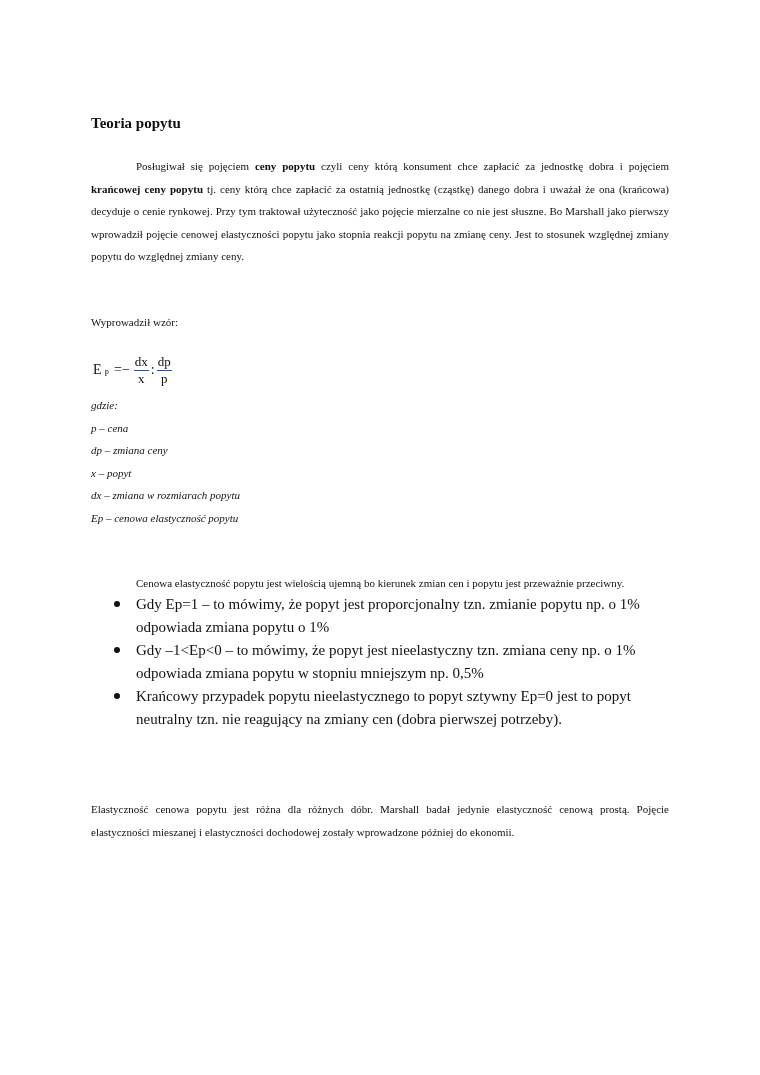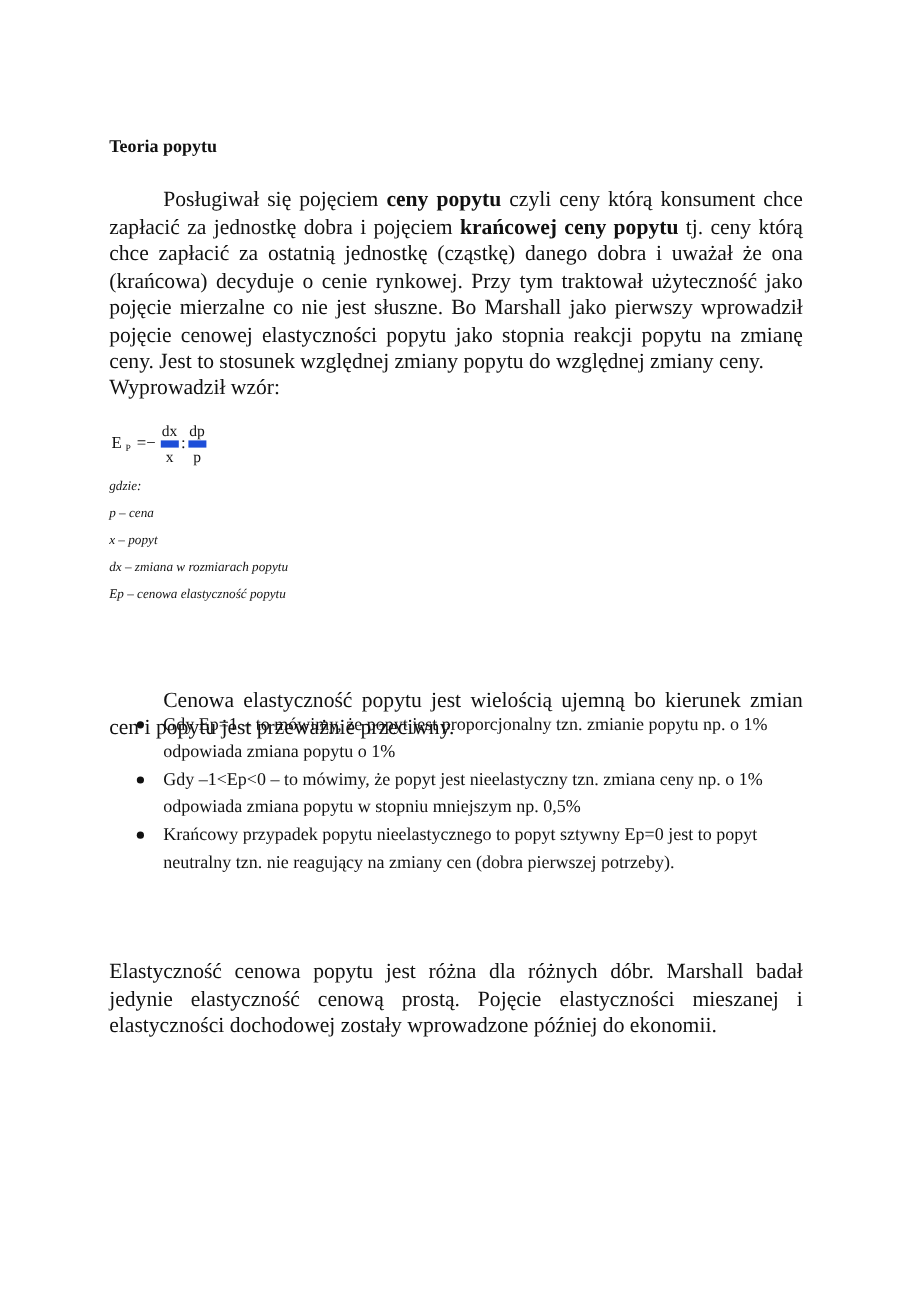--- a/index.html
+++ b/index.html
@@ -7,33 +7,33 @@
     width: 760px; height: 1075px; position: relative; overflow: hidden;
     font-family: "Liberation Serif", serif; color: #111;
   }
   .page { position: absolute; left: 91px; top: 0; width: 578px; }
   .title {
     position: absolute; top: 114px; left: 0;
     font-weight: bold; font-size: 15px; line-height: 18px; text-align: right;
   }
   .para {
     position: absolute; left: 0; width: 578px;
-    font-size: 18px; line-height: 22.5px; text-align: justify;
+    font-size: 11px; line-height: 22.5px; text-align: justify;
   }
   .indent { text-indent: 45px; }
   .formula {
     position: absolute; top: 352px; left: 2px;
     font-family: "Liberation Serif", serif; font-size: 14px;
     display: flex; align-items: center; height: 36px;
   }
   .formula .E { font-size: 14px; }
   .formula .sub { font-size: 8px; margin-left: 3px; position: relative; top: 3px; }
   .formula .eq { margin: 0 2px 0 5px; }
   .frac { display: inline-flex; flex-direction: column; align-items: center; margin: 0 2px; }
-  .frac .num { font-size: 13px; line-height: 16px; padding: 0 1px; border-bottom: 6px solid #1d4ed8; }
+  .frac .num { font-size: 13px; line-height: 16px; padding: 0 1px; border-bottom: 1px solid #1d4ed8; }
   .frac .den { font-size: 13px; line-height: 16px; }
   .defs { position: absolute; top: 394px; left: 0; font-style: italic; font-size: 11px; line-height: 22.5px; }
   .defs div { white-space: nowrap; }
   .bullets { position: absolute; top: 593px; left: 0; width: 578px; margin: 0; padding: 0; list-style: none; }
   .bullets li { position: relative; padding-left: 45px; font-size: 15px; line-height: 23px; margin-bottom: 0; }
   .bullets li .bullet {
     position: absolute; left: 23px; top: 8px; width: 6px; height: 6px; border-radius: 50%; background: #111;
   }
 </style>
 </head>
@@ -58,20 +58,21 @@
     <span>:</span>
     <span class="frac">
       <span class="num">dp</span>
       <span class="den">p</span>
     </span>
   </div>
 
   <div class="defs">
     <div>gdzie:</div>
     <div>p – cena</div>
+    <div>dp – zmiana ceny</div>
     <div>x – popyt</div>
     <div>dx – zmiana w rozmiarach popytu</div>
     <div>Ep – cenowa elastyczność popytu</div>
   </div>
 
   <div class="para indent" style="top:572px;">Cenowa elastyczność popytu jest wielością ujemną bo kierunek zmian cen i popytu jest przeważnie przeciwny.</div>
 
   <ul class="bullets">
     <li><span class="bullet"></span><span>Gdy Ep=1 – to mówimy, że popyt jest proporcjonalny tzn. zmianie popytu np. o 1% odpowiada zmiana popytu o 1%</span></li>
     <li><span class="bullet"></span><span>Gdy –1&lt;Ep&lt;0 – to mówimy, że popyt jest nieelastyczny tzn. zmiana ceny np. o 1% odpowiada zmiana popytu w stopniu mniejszym np. 0,5%</span></li>

